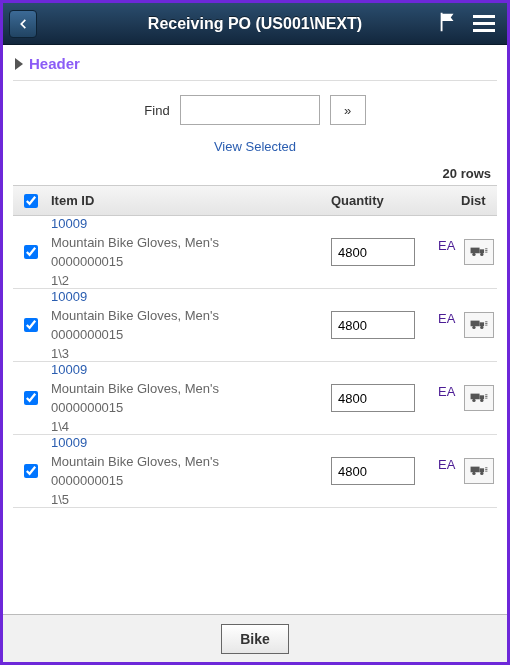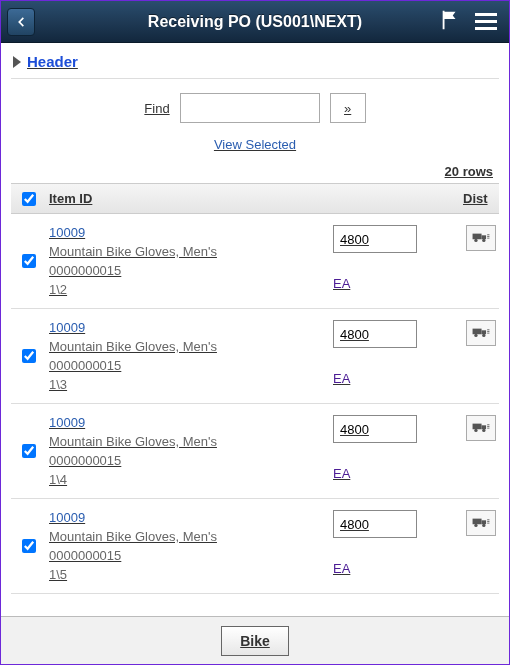--- a/index.html
+++ b/index.html
@@ -1,17 +1,17 @@
 <!DOCTYPE html>
 <html><head>
 <meta charset="utf-8">
 <style>
   * { box-sizing: border-box; }
   html, body { margin:0; padding:0; font-family: Arial, Helvetica, sans-serif; font-size:13px; color:#333; background:#fff; }
-  .app { width:510px; height:665px; border:1px solid #6d28d9; background:#fff; display:flex; flex-direction:column;text-decoration:underline; }
+  .app { width:510px; height:665px; border:3px solid #6d28d9; background:#fff; display:flex; flex-direction:column; }
   
   .topbar {
     height:42px;
     background: linear-gradient(to bottom, #2a4d6e 0%, #1f3a55 50%, #12273d 100%);
     display:flex; align-items:center; color:#fff; position:relative;
     border-bottom:1px solid #0a1a2a;
   }
   .back-btn {
     margin-left:6px; width:28px; height:28px;
     background: linear-gradient(to bottom,#3c6a96,#214463);
@@ -23,21 +23,21 @@
     position:absolute; left:0; right:0; text-align:center; font-size:16px; font-weight:bold;
     text-shadow:0 -1px 0 rgba(0,0,0,.5); pointer-events:none;
   }
   .topbar-right { margin-left:auto; display:flex; align-items:center; gap:14px; padding-right:12px; }
   .flag-icon svg { width:22px; height:22px; fill:#fff; }
   .burger { display:flex; flex-direction:column; gap:4px; cursor:pointer; }
   .burger span { display:block; width:22px; height:3px; background:#fff; }
   
   .content { flex:1; overflow:hidden; display:flex; flex-direction:column; padding:0 10px; }
   .section-header {
-    display:flex; align-items:center; gap:6px; padding:10px 2px 8px; color:#1d4ed8;
+    display:flex; align-items:center; gap:6px; padding:10px 2px 8px; color:#8b5cf6;
     font-size:15px; font-weight:bold;
   }
   .section-header .tri {
     width:0; height:0; border-top:6px solid transparent; border-bottom:6px solid transparent; border-left:8px solid #555;
   }
   hr.sep { border:none; border-top:1px solid #ddd; margin:0 0 8px; }
   .find-row {
     display:flex; align-items:center; justify-content:center; gap:10px; padding:6px 0 10px;
   }
   .find-row label { color:#333; }
@@ -60,27 +60,27 @@
   .col-qty   { width:130px; }
   .col-dist  { width:36px; }
   .grid-body {
     overflow-y:scroll; height:calc(100% - 30px);
   }
   
   .grid-body::-webkit-scrollbar { width:10px; }
   .grid-body::-webkit-scrollbar-thumb { background:#b8b8b8; border-radius:2px; }
   .grid-body::-webkit-scrollbar-track { background:#f0f0f0; }
   .grid-row {
-    display:flex; align-items:flex-start; border-bottom:1px solid #ddd; padding:11px 0;
+    display:flex; align-items:center; border-bottom:1px solid #ddd; padding:0 0;
   }
   .grid-row .col-check { align-self:center; }
   .item-cell { display:flex; flex-direction:column; gap:4px; }
   .item-link { color:#2a5db0; cursor:pointer; }
   .item-sub  { color:#666; }
-  .qty-cell { display:flex; flex-direction:column; gap:23px; }
+  .qty-cell { display:flex; flex-direction:row; gap:23px; }
   .qty-cell input {
     width:84px; height:28px; border:1px solid #888; padding:3px 6px; font-size:13px;
   }
   .uom { color:#4c1d95; }
   .dist-cell { display:flex; align-items:center; justify-content:center; }
   .dist-btn {
     width:30px; height:26px; border:1px solid #aaa; background:#f7f7f7; display:flex; align-items:center; justify-content:center; cursor:pointer;
   }
   .dist-btn svg { width:18px; height:14px; }
   
@@ -140,20 +140,21 @@
     <div class="view-link">View Selected</div>
 
     <div class="rowcount">20 rows</div>
 
     <div class="grid-wrap">
       <div class="grid-header">
         <div class="col-check">
           <input type="checkbox" checked="" style="">
         </div>
         <div class="col-item">Item ID</div>
+        <div class="col-qty">Quantity</div>
         <div class="col-dist">Dist</div>
       </div>
       <div class="grid-body" id="grid-body">
           <div class="grid-row">
             <div class="col-check">
               <input type="checkbox" checked="" style="">
             </div>
             <div class="col-item item-cell">
               <span class="item-link">10009</span>
               <span class="item-sub">Mountain Bike Gloves, Men's</span>

